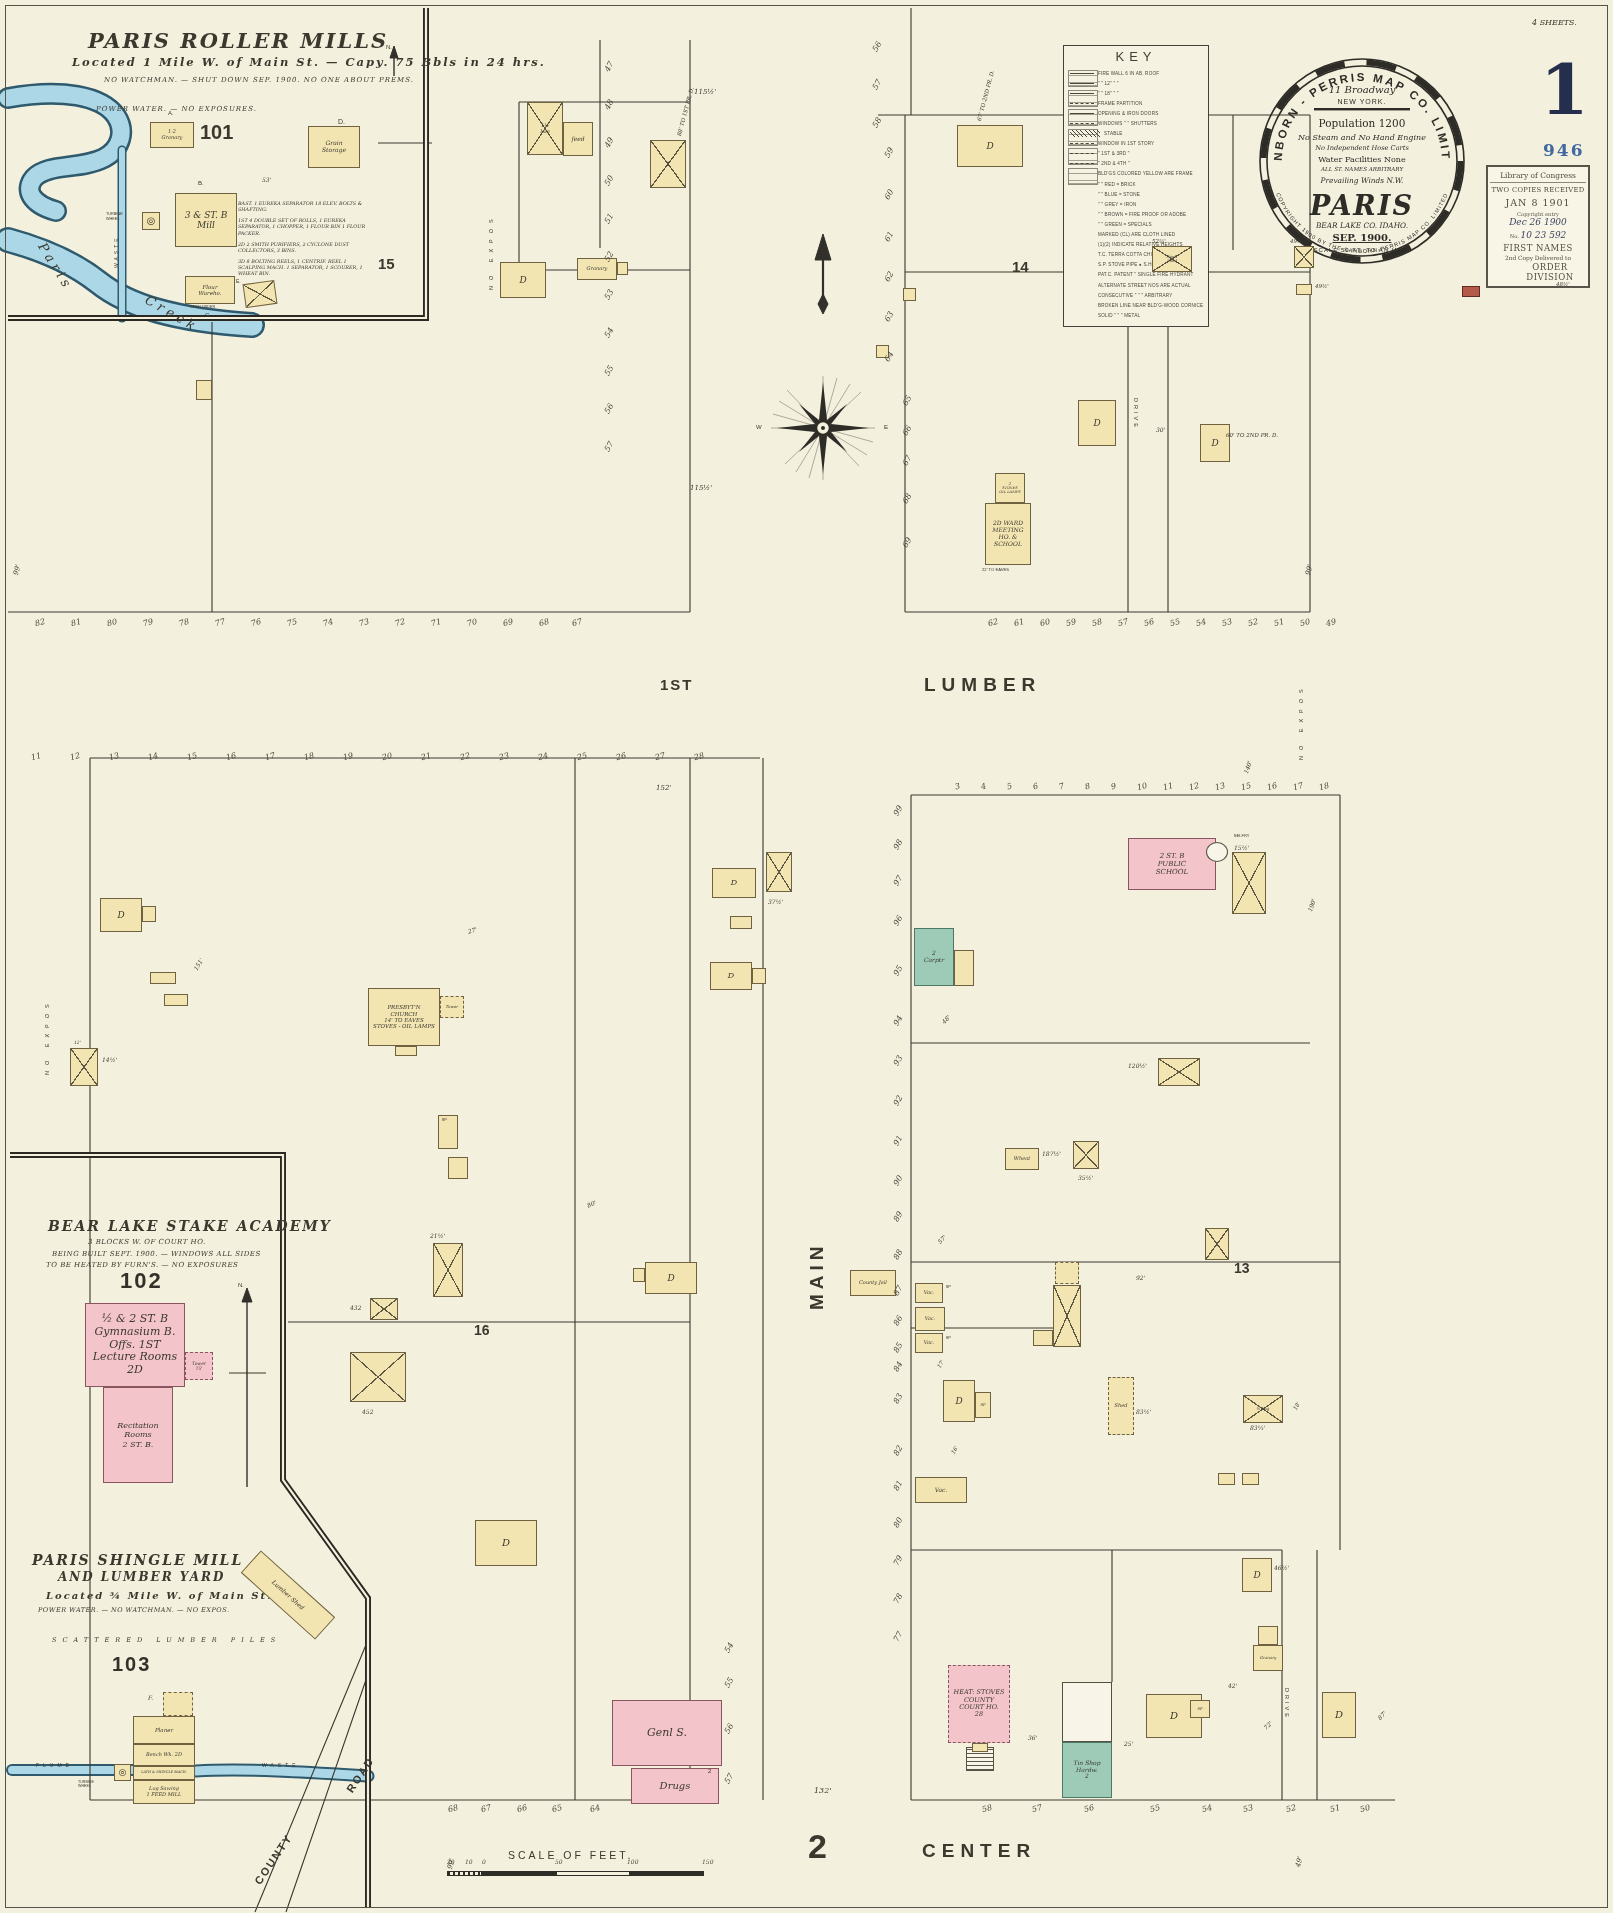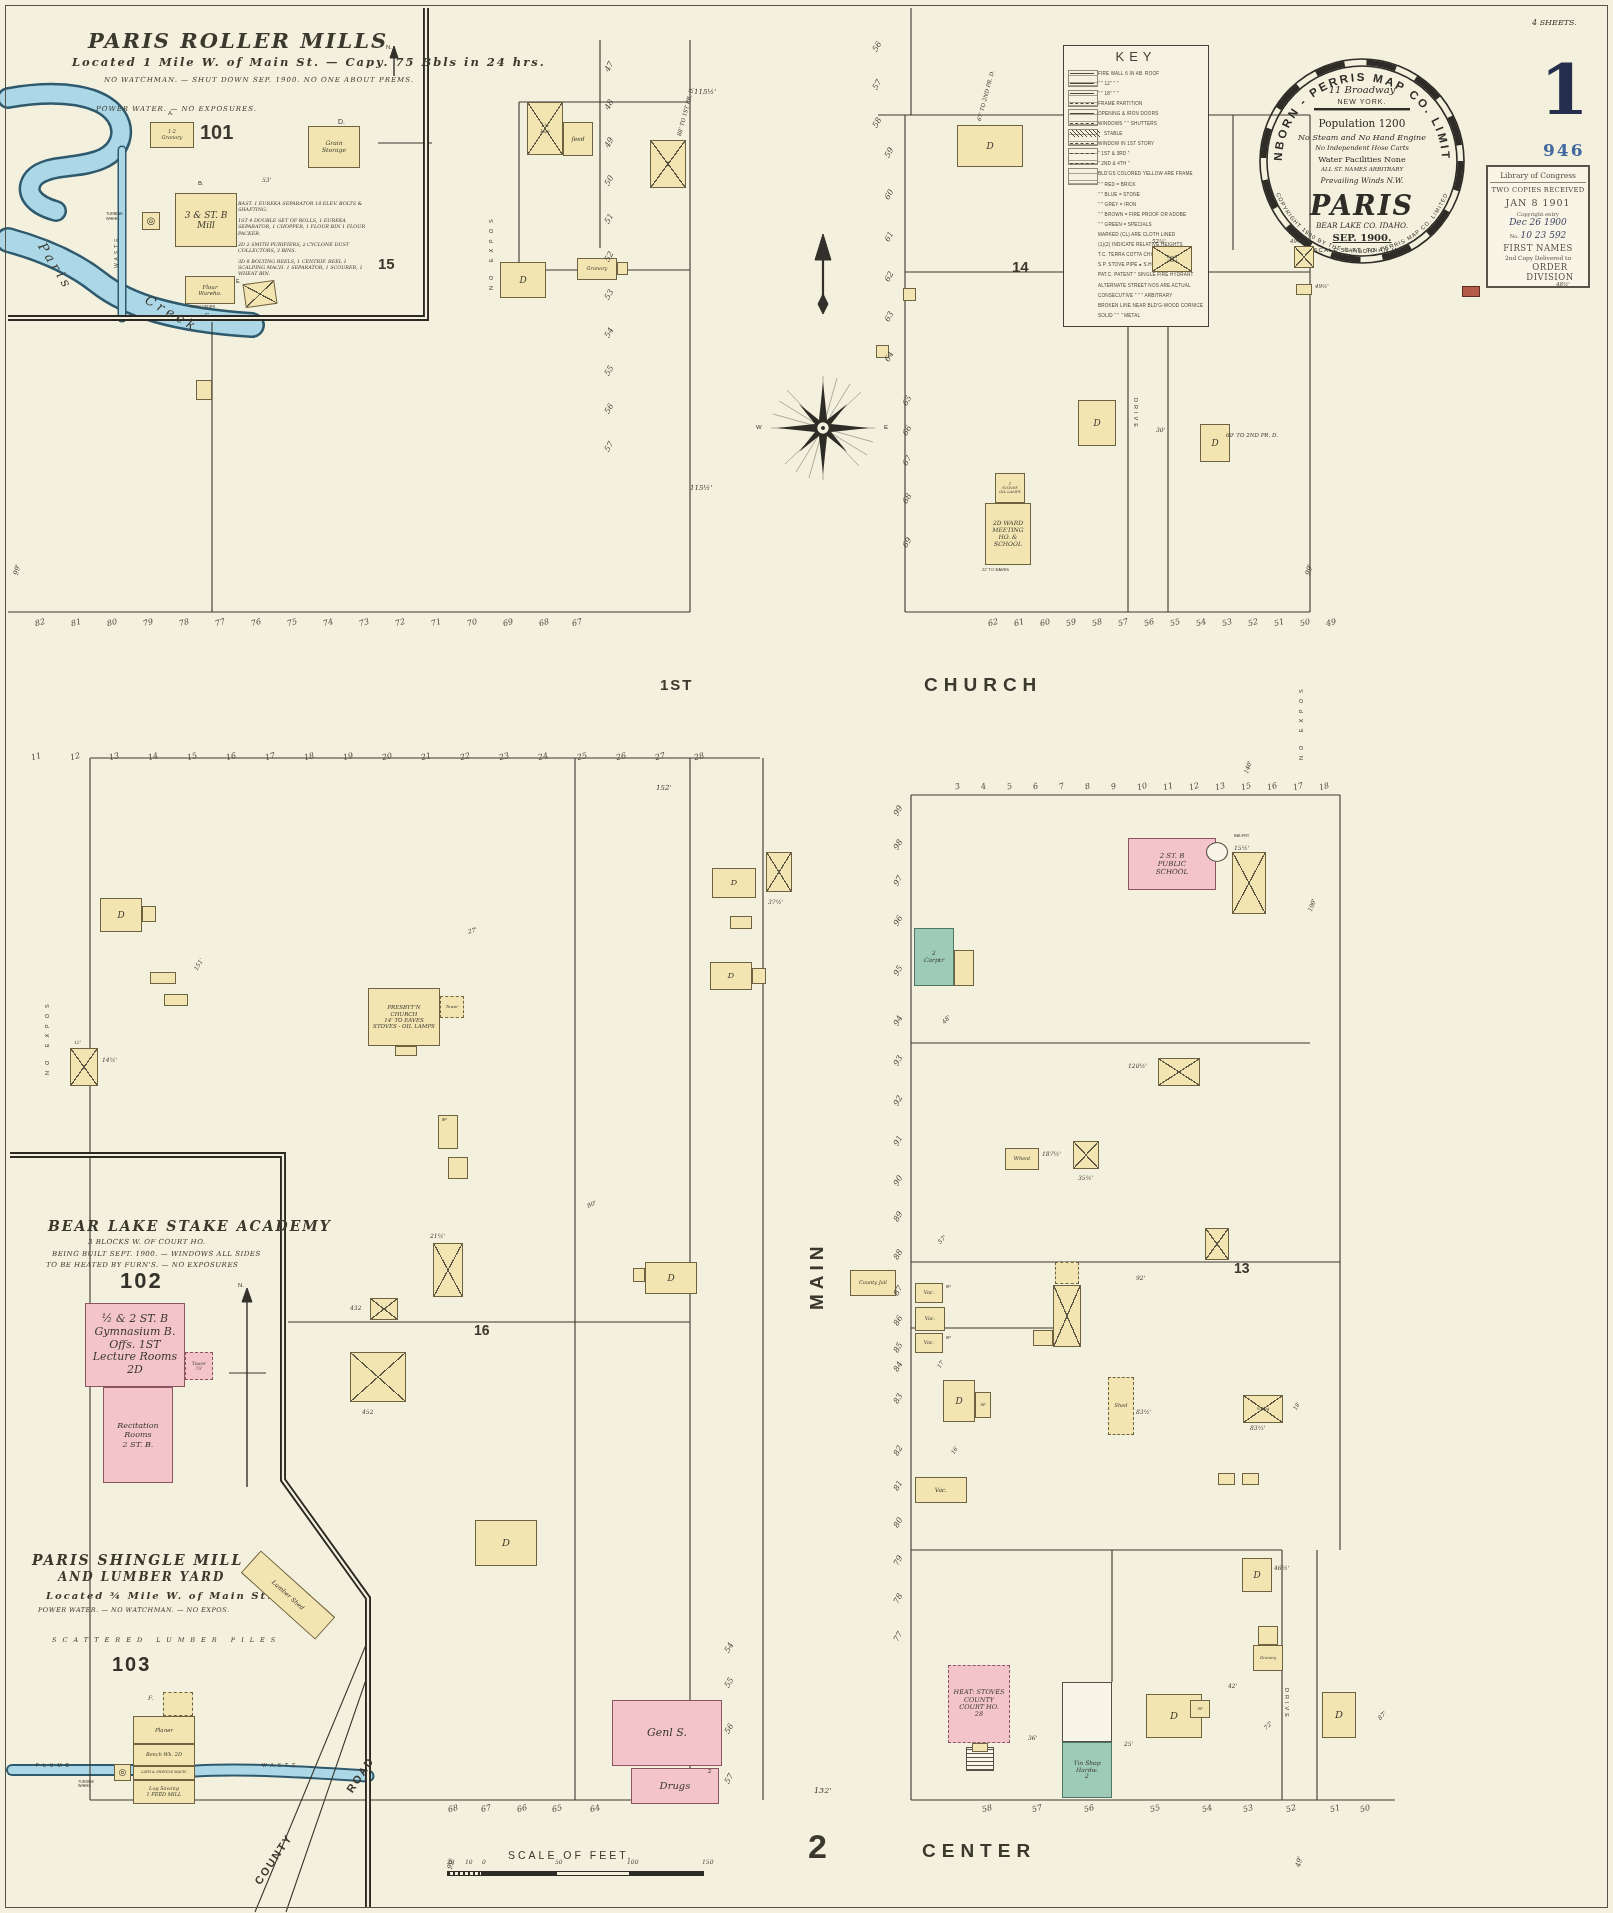--- a/index.html
+++ b/index.html
@@ -495,21 +495,21 @@
       <span class="lbl it" style="left: 1290px; top: 238px; font-size: 5.5px;">49¾'</span>
       <span class="lbl it" style="left: 1556px; top: 281px; font-size: 5.5px;">48½'</span>
       <span class="lbl it" style="left: 1315px; top: 283px; font-size: 5.5px;">49½'</span>
       <span class="lbl" style="left: 1139px; top: 398px; font-size: 5.5px; letter-spacing: 3px; transform: rotate(90deg);">DRIVE</span>
       <span class="lbl it" style="left: 1156px; top: 426px; font-size: 6px;">30'</span>
       <span class="lbl it" style="left: 1226px; top: 432px; font-size: 5.5px;">60' TO 2ND PR. D.</span>
       <span class="lbl" style="left: 982px; top: 567px; font-size: 4.2px;">22' TO EAVES</span>
       <span class="lbl" style="left: 884px; top: 424px; font-size: 6px;">E</span>
       <span class="lbl" style="left: 756px; top: 424px; font-size: 6px;">W</span>
       <span class="lbl bd" style="left: 660px; top: 676px; font-size: 15px; letter-spacing: 2px;">1ST</span>
-      <span class="lbl bd" style="left: 924px; top: 674px; font-size: 19px; letter-spacing: 6px;">CHURCH</span>
+      <span class="lbl bd" style="left: 924px; top: 674px; font-size: 19px; letter-spacing: 6px;">LUMBER</span>
       <span class="lbl it" style="left: 12px; top: 574px; font-size: 7px; transform: rotate(-75deg);">99'</span>
       <span class="lbl it" style="left: 1304px; top: 574px; font-size: 7px; transform: rotate(-75deg);">99'</span>
       <span class="lbl it" style="left: 656px; top: 784px; font-size: 7px;">152'</span>
       <span class="lbl it" style="left: 192px; top: 968px; font-size: 6px; transform: rotate(-60deg);">151'</span>
       <span class="lbl it" style="left: 74px; top: 1040px; font-size: 4.5px;">12'</span>
       <span class="lbl it" style="left: 102px; top: 1056px; font-size: 6px;">14½'</span>
       <span class="lbl" style="left: 44px; top: 1075px; font-size: 5.5px; letter-spacing: 6px; transform: rotate(-90deg);">NO EXPOS</span>
       <span class="lbl it" style="left: 467px; top: 928px; font-size: 6px; transform: rotate(-15deg);">27'</span>
       <span class="lbl" style="left: 442px; top: 1118px; font-size: 4px;">8P</span>
       <span class="lbl it" style="left: 430px; top: 1232px; font-size: 6px;">21½'</span>

